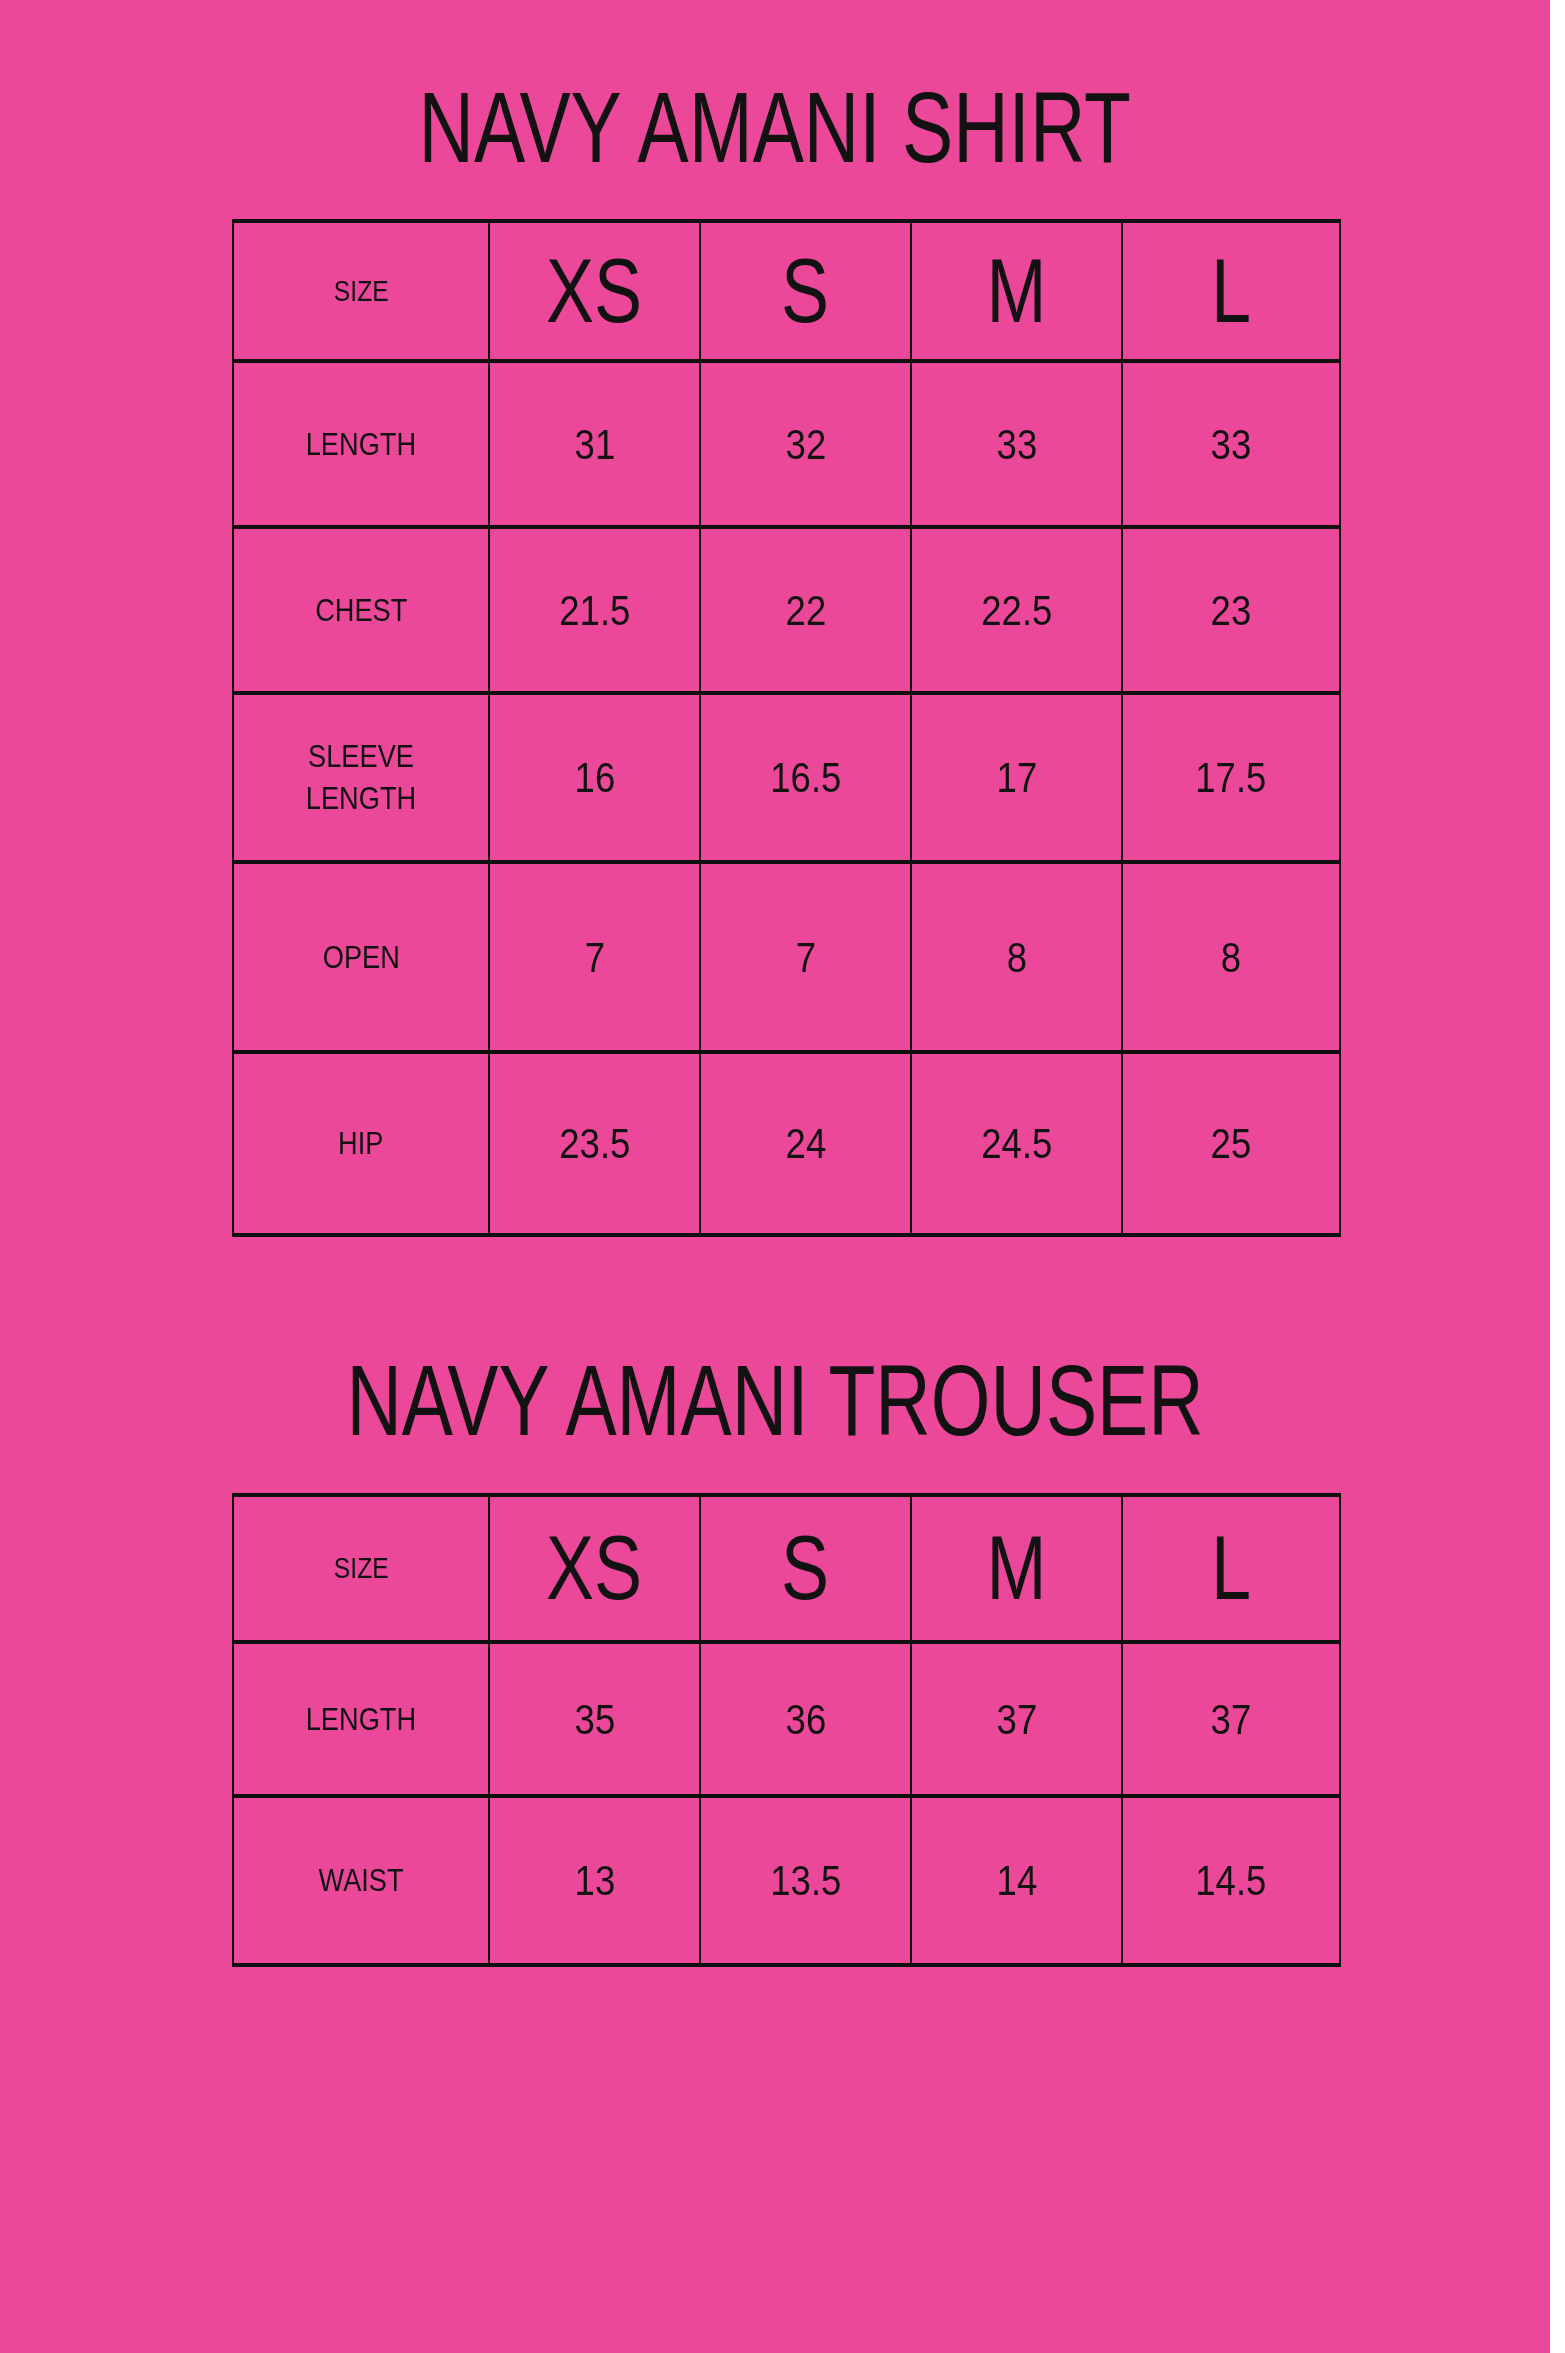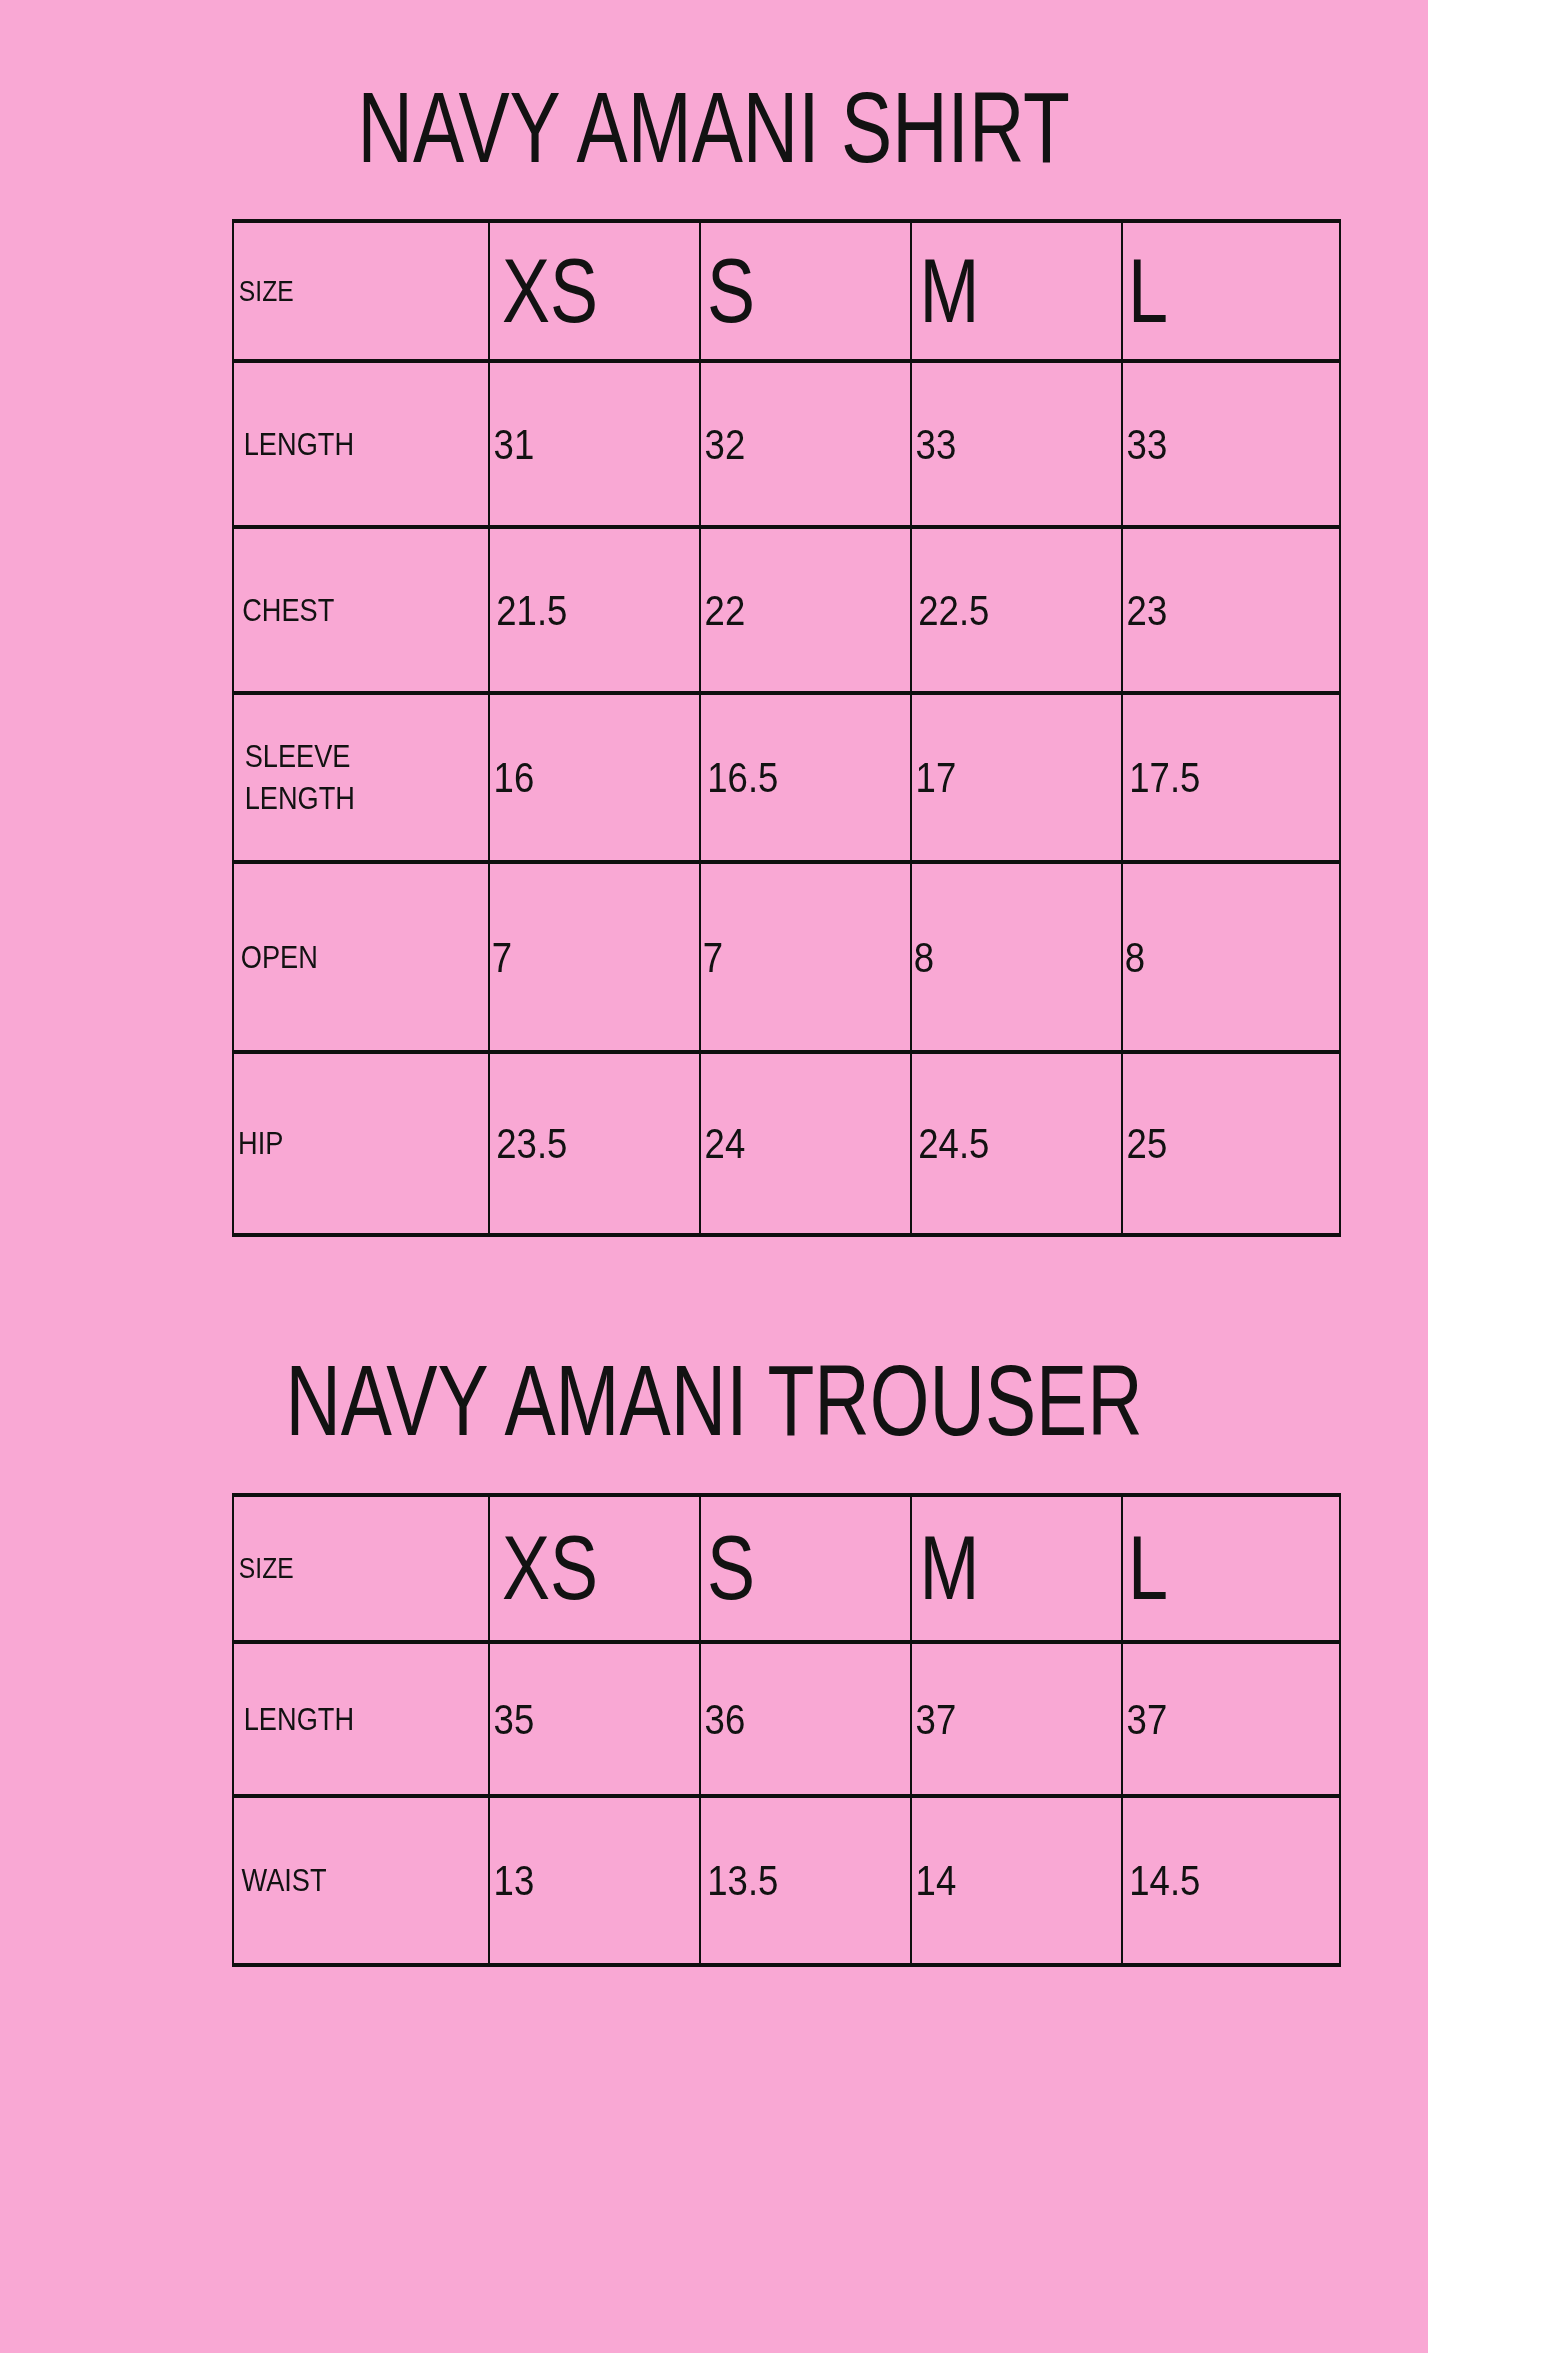--- a/index.html
+++ b/index.html
@@ -1,20 +1,20 @@
 <!DOCTYPE html>
 <html style="font-size:13px"><head>
 <meta charset="utf-8">
 <style>
   html, body { margin: 0; padding: 0; background: #ffffff; }
   .sheet {
     position: relative;
-    width: 1428px;
+    width: 1550px;
     height: 2354px;
-    background: #f9a8d4;
+    background: #ec4899;
     color: #121212;
     font-family: "Liberation Sans", "DejaVu Sans", sans-serif;
     overflow: hidden;
   }
   .chart-title {
     margin: 0;
     text-align: center;
     font-weight: normal;
     font-size: 101px;
     line-height: 1;
@@ -39,20 +39,21 @@
     border-collapse: collapse;
     table-layout: fixed;
     margin-left: 232px;
     width: 1106px;
   }
   .t1 { margin-top: 41px; }
   .t2 { margin-top: 42px; }
   td {
     border: solid #0f0f0f;
     border-width: 4px 2.4px;   
+    text-align: center;
     vertical-align: middle;
     padding: 0;
     overflow: hidden;
   }
   .size-label { font-size: 29px; }
   .size-big   { font-size: 90px; transform: scaleX(0.80); }
   .row-label  { font-size: 32px; }
   .value      { font-size: 43px; }
   .wrap {
     white-space: normal;

